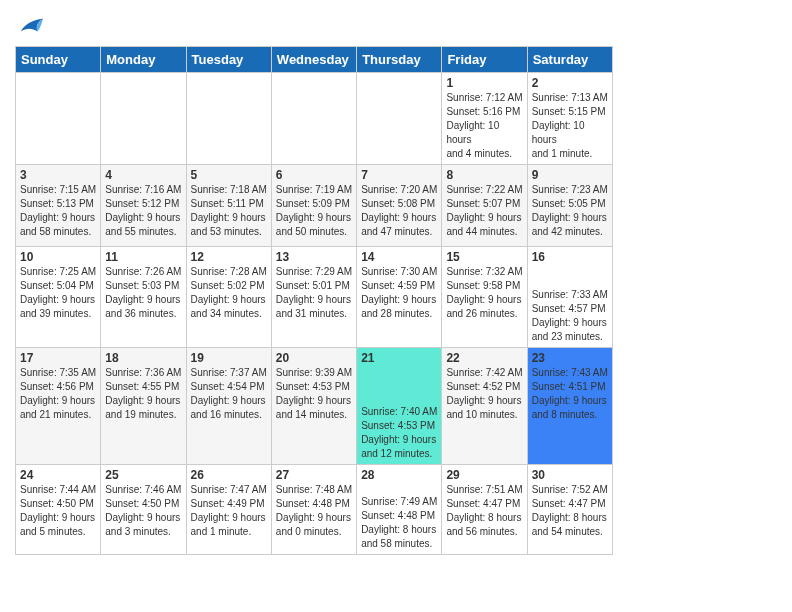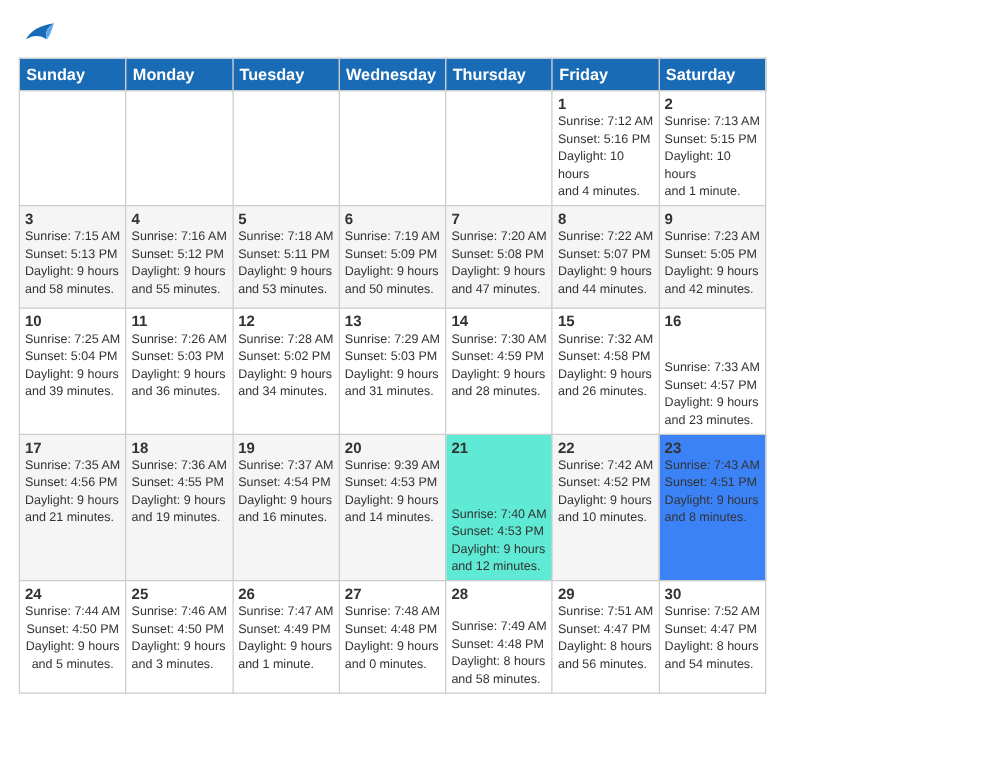--- a/index.html
+++ b/index.html
@@ -212,35 +212,35 @@
           <td>
             <span class="day-num">12</span>
             <div class="day-info" style="white-space: pre-line;">Sunrise: 7:28 AM
 Sunset: 5:02 PM
 Daylight: 9 hours
 and 34 minutes.</div>
           </td>
           <td>
             <span class="day-num">13</span>
             <div class="day-info" style="white-space: pre-line;">Sunrise: 7:29 AM
-Sunset: 5:03 PM
+Sunset: 5:01 PM
 Daylight: 9 hours
 and 31 minutes.</div>
           </td>
           <td>
             <span class="day-num">14</span>
             <div class="day-info" style="white-space: pre-line;">Sunrise: 7:30 AM
 Sunset: 4:59 PM
 Daylight: 9 hours
 and 28 minutes.</div>
           </td>
           <td>
             <span class="day-num">15</span>
             <div class="day-info" style="white-space: pre-line;">Sunrise: 7:32 AM
-Sunset: 4:58 PM
+Sunset: 9:58 PM
 Daylight: 9 hours
 and 26 minutes.</div>
           </td>
           <td>
             <span class="day-num">16</span>
             <div class="day-info" style="white-space: pre-line; margin-top: 24px;">Sunrise: 7:33 AM
 Sunset: 4:57 PM
 Daylight: 9 hours
 and 23 minutes.</div>
           </td>
@@ -292,21 +292,21 @@
             <span class="day-num">23</span>
             <div class="day-info" style="white-space: pre-line;">Sunrise: 7:43 AM
 Sunset: 4:51 PM
 Daylight: 9 hours
 and 8 minutes.</div>
           </td>
         </tr>
         <tr>
           <td>
             <span class="day-num">24</span>
-            <div class="day-info" style="white-space: pre-line; text-align: center;">Sunrise: 7:44 AM
+            <div class="day-info" style="white-space: pre-line;">Sunrise: 7:44 AM
 Sunset: 4:50 PM
 Daylight: 9 hours
 and 5 minutes.</div>
           </td>
           <td>
             <span class="day-num">25</span>
             <div class="day-info" style="white-space: pre-line;">Sunrise: 7:46 AM
 Sunset: 4:50 PM
 Daylight: 9 hours
 and 3 minutes.</div>

